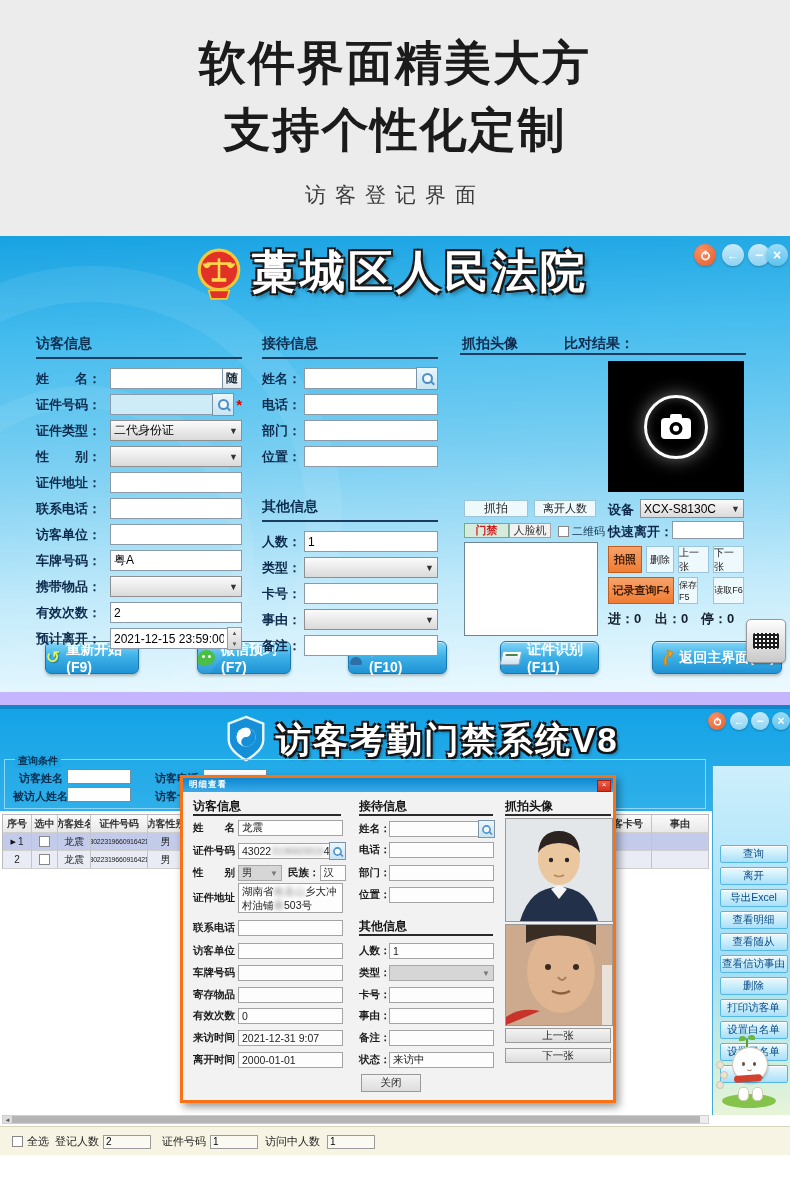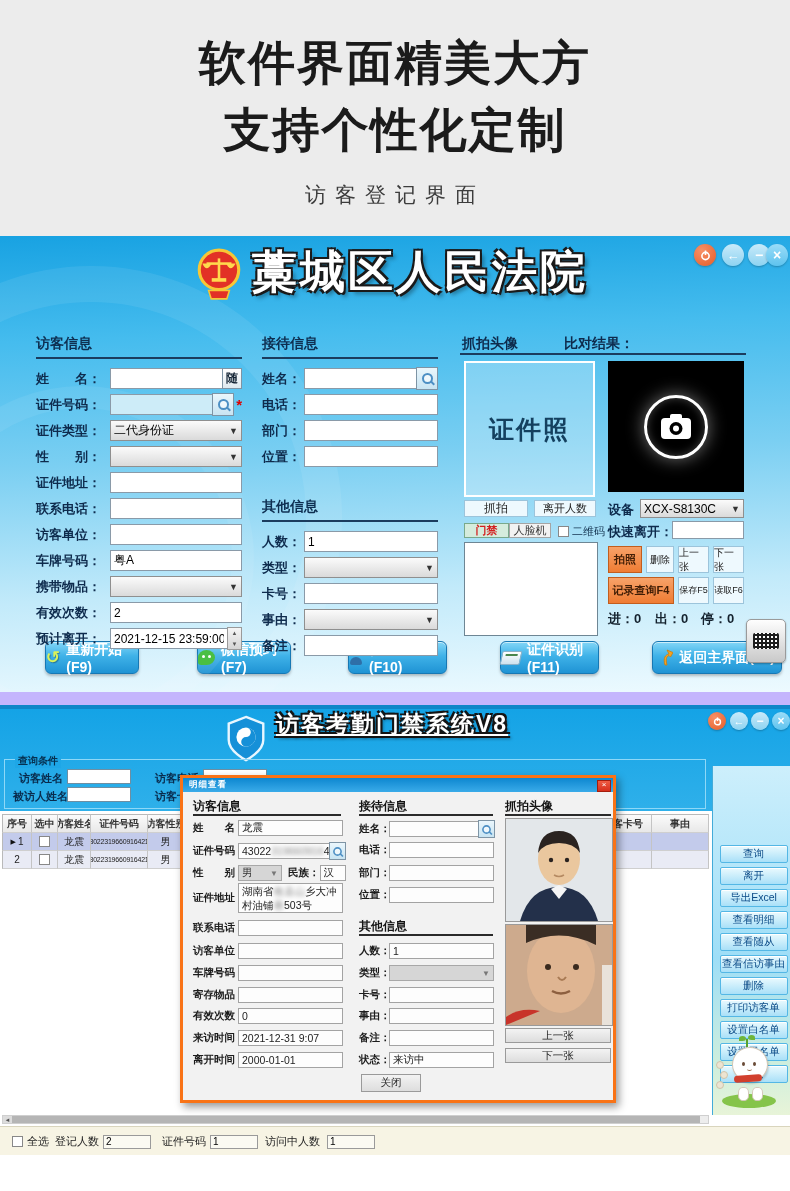--- a/index.html
+++ b/index.html
@@ -80,22 +80,22 @@
   .ic-person{position:relative;width:14px;height:15px;flex:none;}
   .ic-person::before{content:"";position:absolute;left:4px;top:0;width:6px;height:6px;background:#fce8d2;border-radius:50%;}
   .ic-person::after{content:"";position:absolute;left:1px;top:7px;width:12px;height:8px;background:#2e6fa8;border-radius:6px 6px 2px 2px;}
   .ic-scan{position:relative;width:18px;height:12px;background:linear-gradient(#fff,#cfe2ee);border-radius:2px;transform:skewX(-12deg);flex:none;border:1px solid #8fb2c8;}
   .ic-scan::before{content:"";position:absolute;left:3px;top:2px;right:3px;height:2px;background:#49864d;}
 
   
   .win2{position:relative;height:486px;margin-top:13px;background:#fff;overflow:hidden;border-top:4px solid #0f86c8;}
   .w2-head{position:absolute;left:0;top:0;width:790px;height:102px;background:linear-gradient(#14a3e6,#2fb0ea);}
   .w2-logo{position:absolute;left:224px;top:6px;width:44px;height:48px;}
-  .w2-title{position:absolute;left:276px;top:0;font-size:23px;font-weight:bold;color:#fff;letter-spacing:2px;
-    text-shadow:2px 2px 0 #141414,-2px 2px 0 #141414,2px -2px 0 #141414,-2px -2px 0 #141414,3px 3px 3px rgba(0,0,0,.35);text-decoration:underline;}
+  .w2-title{position:absolute;left:276px;top:8px;font-size:35px;font-weight:bold;color:#fff;letter-spacing:2px;
+    text-shadow:2px 2px 0 #141414,-2px 2px 0 #141414,2px -2px 0 #141414,-2px -2px 0 #141414,3px 3px 3px rgba(0,0,0,.35);}
   .w2-query{position:absolute;left:4px;top:50px;width:700px;height:48px;border:1px solid #8ed8f7;}
   .w2-qlabel{position:absolute;left:10px;top:-6px;font-size:10px;font-weight:bold;color:#06304f;background:#1ea7e7;padding:0 3px;}
   .qlbl{position:absolute;font-size:11px;font-weight:bold;color:#092c4e;}
   .qinp{position:absolute;width:64px;height:15px;border:1px solid #6e8ea2;background:#fff;box-sizing:border-box;font-size:10px;padding:0 2px;font-family:inherit;}
 
   .w2-main{position:absolute;left:0;top:102px;width:712px;height:304px;background:#fff;}
   .tbl{position:absolute;left:2px;top:3px;width:707px;font-size:10px;color:#222;}
   .trow{display:flex;}
   .tc{box-sizing:border-box;border-right:1px solid #c4c4c4;border-bottom:1px solid #cfcfcf;
     display:flex;align-items:center;justify-content:center;overflow:hidden;white-space:nowrap;}
@@ -350,23 +350,20 @@
             <input class="inp" value="" style="">
           </span>
       </div>
     </div>
 
     <div class="w1col" style="left:458px;top:99px;width:332px;height:330px;">
       <span class="cap" style="left:4px;top:0;font-size:14px;">抓拍头像</span>
       <span class="cap" style="left:106px;top:0;font-size:14px;">比对结果：</span>
       <div style="position:absolute;left:2px;top:18px;width:286px;height:2px;background:#1b3c5e;"></div>
 
-      <div class="idphoto" style="left:6px;top:26px;width:127px;height:132px;">
-        <span>证件照</span>
-      </div>
 
       <div class="camera" style="left:150px;top:26px;width:136px;height:131px;">
         <div class="camring">
           <svg width="34" height="28" viewBox="0 0 34 28">
             <rect x="11" y="1" width="12" height="6" rx="2" fill="#fff"></rect>
             <rect x="2" y="5" width="30" height="21" rx="4" fill="#fff"></rect>
             <circle cx="17" cy="15.5" r="6.5" fill="#000"></circle>
             <circle cx="17" cy="15.5" r="3" fill="#fff"></circle>
           </svg>
         </div>
@@ -392,21 +389,21 @@
       <input class="inp" style="position: absolute; left: 214px; top: 186px; width: 72px; height: 18px;" value="">
 
       <div style="position:absolute;left:6px;top:207px;width:132px;height:92px;background:#fff;border:1px solid #6e8694;"></div>
 
       <div class="chip orange" style="left:150px;top:211px;width:34px;height:27px;">拍照</div>
       <div class="chip" style="left:188px;top:211px;width:28px;height:27px;">删除</div>
       <div class="chip" style="left:220px;top:211px;width:31px;height:27px;">上一张</div>
       <div class="chip" style="left:255px;top:211px;width:31px;height:27px;">下一张</div>
 
       <div class="chip orange" style="left:150px;top:242px;width:66px;height:27px;">记录查询F4</div>
-      <div class="chip" style="left:220px;top:242px;width:31px;height:27px;font-size:9px;">保存F5</div>
+      <div class="chip" style="left:220px;top:242px;width:20px;height:27px;font-size:9px;">保存F5</div>
       <div class="chip" style="left:255px;top:242px;width:31px;height:27px;font-size:9px;">读取F6</div>
 
       <span class="counter" style="left:150px;top:275px;">进：0</span>
       <span class="counter" style="left:197px;top:275px;">出：0</span>
       <span class="counter" style="left:243px;top:275px;">停：0</span>
 
       <div class="kbd" style="left:288px;top:284px;width:38px;height:42px;">
         <span class="keys"></span>
       </div>
     </div>

